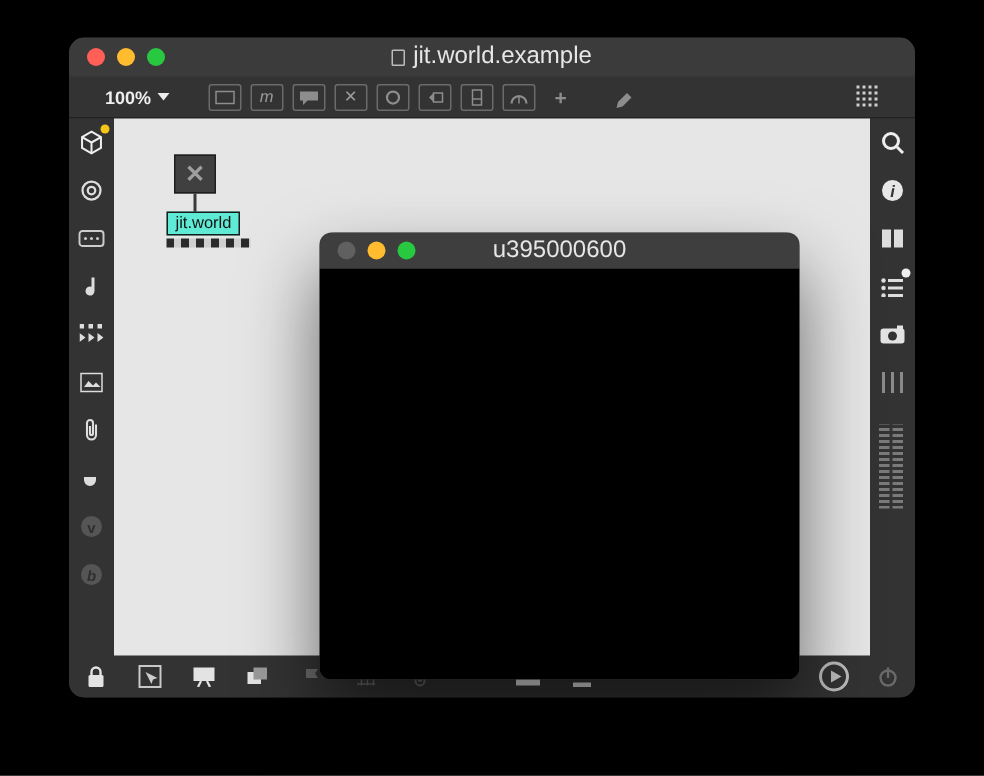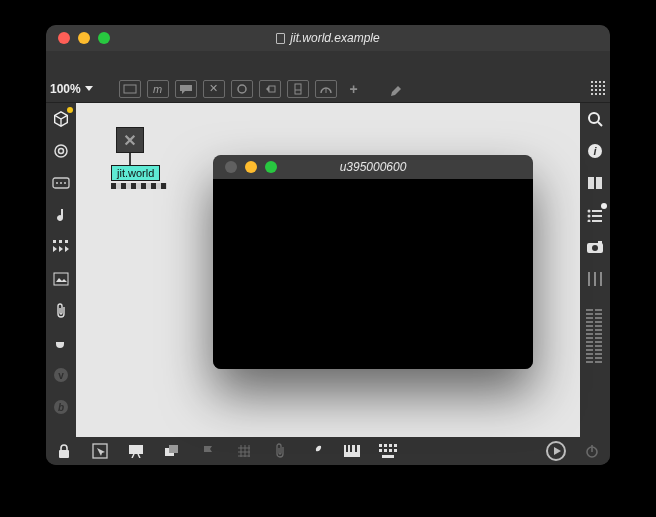--- a/index.html
+++ b/index.html
@@ -10,27 +10,26 @@
     display: flex; flex-direction: column; overflow: hidden;
   }
   .titlebar {
     height: 26px; display: flex; align-items: center; position: relative;
     background: #3b3b3b; border-top-left-radius: 10px; border-top-right-radius: 10px;
   }
   .traffic { display: flex; gap: 8px; margin-left: 12px; }
   .dot { width: 12px; height: 12px; border-radius: 50%; }
   .dot.red { background: #ff5f57; } .dot.yellow { background: #febc2e; } .dot.green { background: #28c840; }
   .dot.gray { background: #606060; }
-  .title { position: absolute; left: 0; right: 0; text-align: center; color: #e6e6e6; font-size: 12px; display: flex; justify-content: center; align-items: center; gap: 5px; pointer-events: none; font-style: italic; }
+  .title { position: absolute; left: 0; right: 0; text-align: center; color: #e6e6e6; font-size: 16px; display: flex; justify-content: center; align-items: center; gap: 5px; pointer-events: none; }
   .title .doc-icon { width: 9px; height: 11px; border: 1px solid #bcbcbc; border-radius: 1px; position: relative; }
 
   .toolbar2 {
-    height: 28px; background: #333333; display: flex; align-items: center; padding: 0 0; gap: 6px;
+    height: 28px; background: #333333; display: flex; align-items: center; padding: 0 20px; gap: 6px;
     border-bottom: 1px solid #222;
-    margin-top: 24px;
   }
   .zoom { color: #eee; font-size: 12px; font-weight: 600; display: flex; align-items: center; gap: 4px; padding: 2px 4px; }
   .zoom .tri { width:0;height:0;border-left:4px solid transparent;border-right:4px solid transparent;border-top:5px solid #eee; }
   .tb-sep { width: 10px; }
   .tb-btn { width: 22px; height: 18px; display:flex;align-items:center;justify-content:center; color:#9c9c9c; border:1px solid #6b6b6b; border-radius:2px; font-size:11px; }
   .tb-btn.noborder { border:none; }
   .tb-group-end { margin-left: auto; }
   .grid9 { width:16px; height:16px; display:grid; grid-template-columns:repeat(4,2px); grid-template-rows:repeat(4,2px); gap:2px; }
   .grid9 span { background:#cfcfcf; }
 
@@ -57,21 +56,21 @@
   .play-tri { width:0;height:0;border-left:7px solid #bdbdbd;border-top:4px solid transparent;border-bottom:4px solid transparent;margin-left:2px; }
 
   .rmeters { width:18px; display:flex; gap:2px; margin-top:6px; }
   .rmeters .bar { width:7px; height:56px; background:repeating-linear-gradient(0deg,#7a7a7a 0 2px, transparent 2px 4px); }
   .sliders { width:18px; height:18px; position:relative; }
   .sliders::before,.sliders::after,.sliders span{ content:""; position:absolute; top:2px; bottom:2px; width:2px; background:#8a8a8a; }
   .sliders::before{ left:2px;} .sliders::after{ left:8px;} .sliders span{ left:14px; }
 
   
   .float {
-    position:absolute; left:213px; top:155px; width:320px; height:214px;
+    position:absolute; left:213px; top:155px; width:320px; height:298px;
     background:#3a3a3a; border-radius:8px; box-shadow: 0 25px 50px rgba(0,0,0,.55);
     display:flex; flex-direction:column; overflow:hidden;
   }
   .float .titlebar { height:24px; background:#3e3e3e; }
   .float .content { flex:1; background:#000; }
 
   svg { display:block; }
 </style>
 </head>
 <body>

